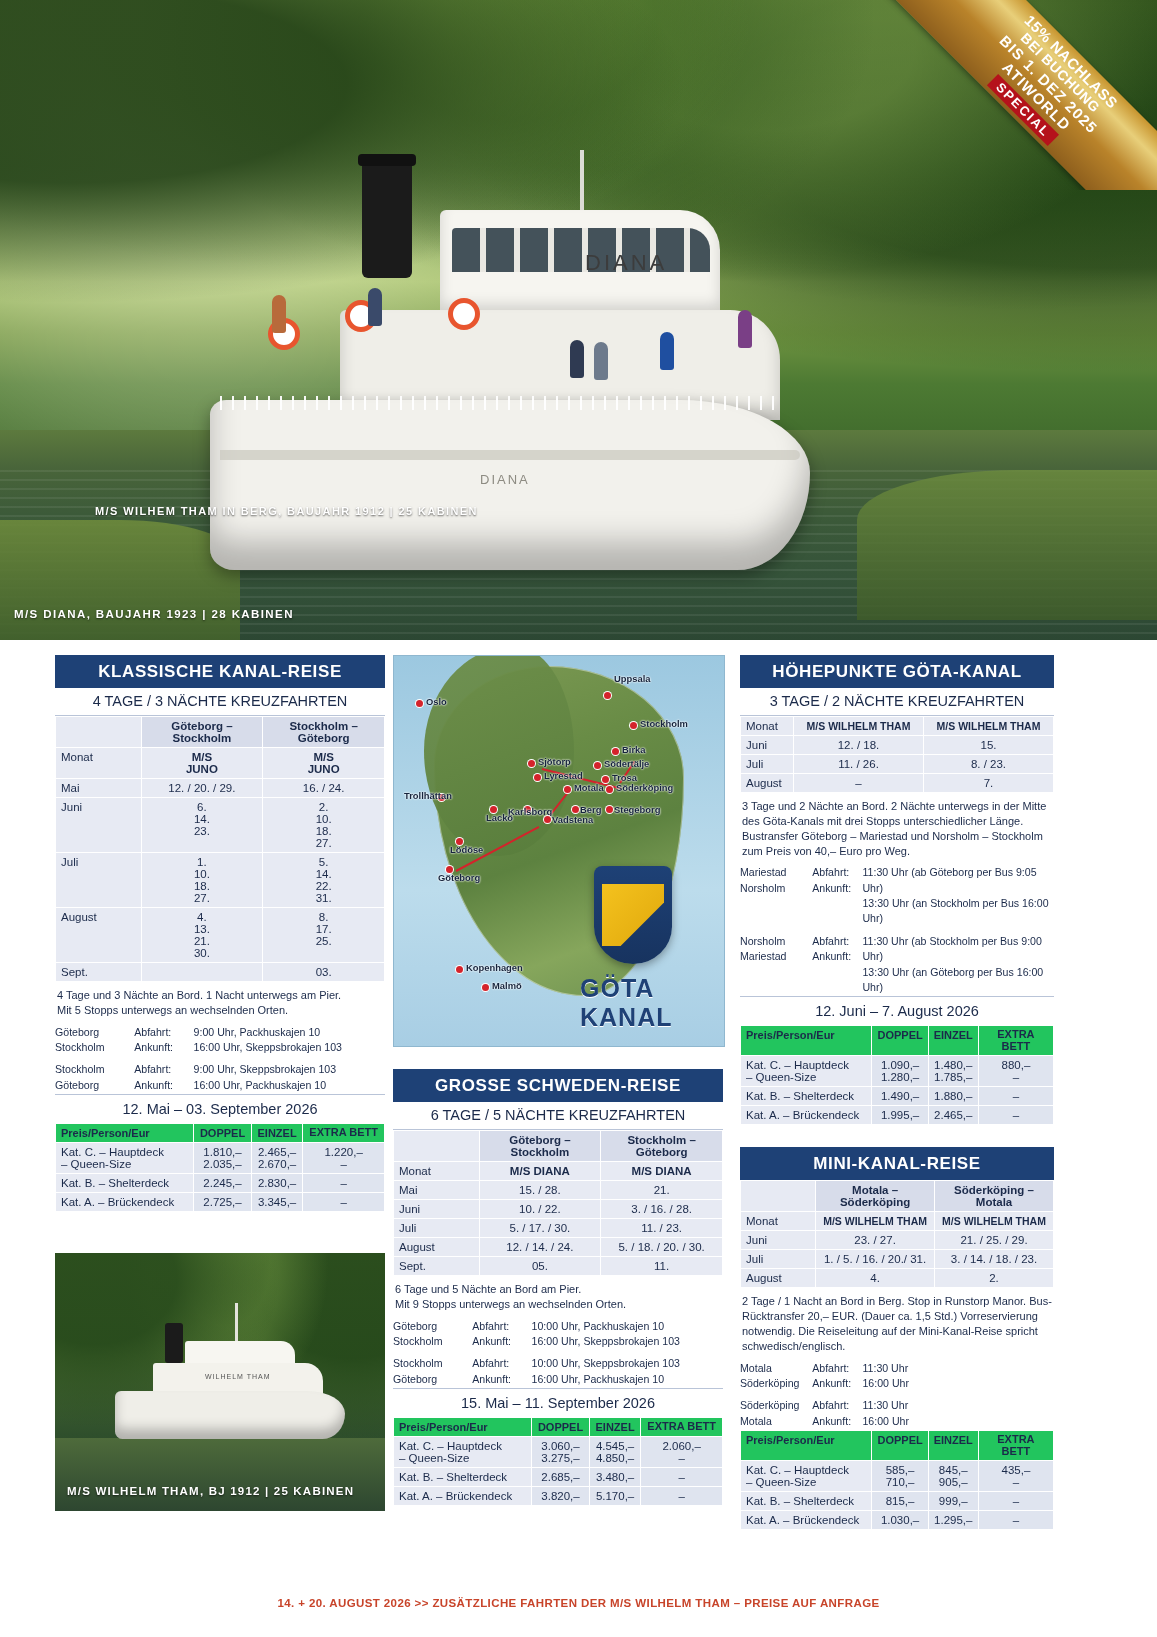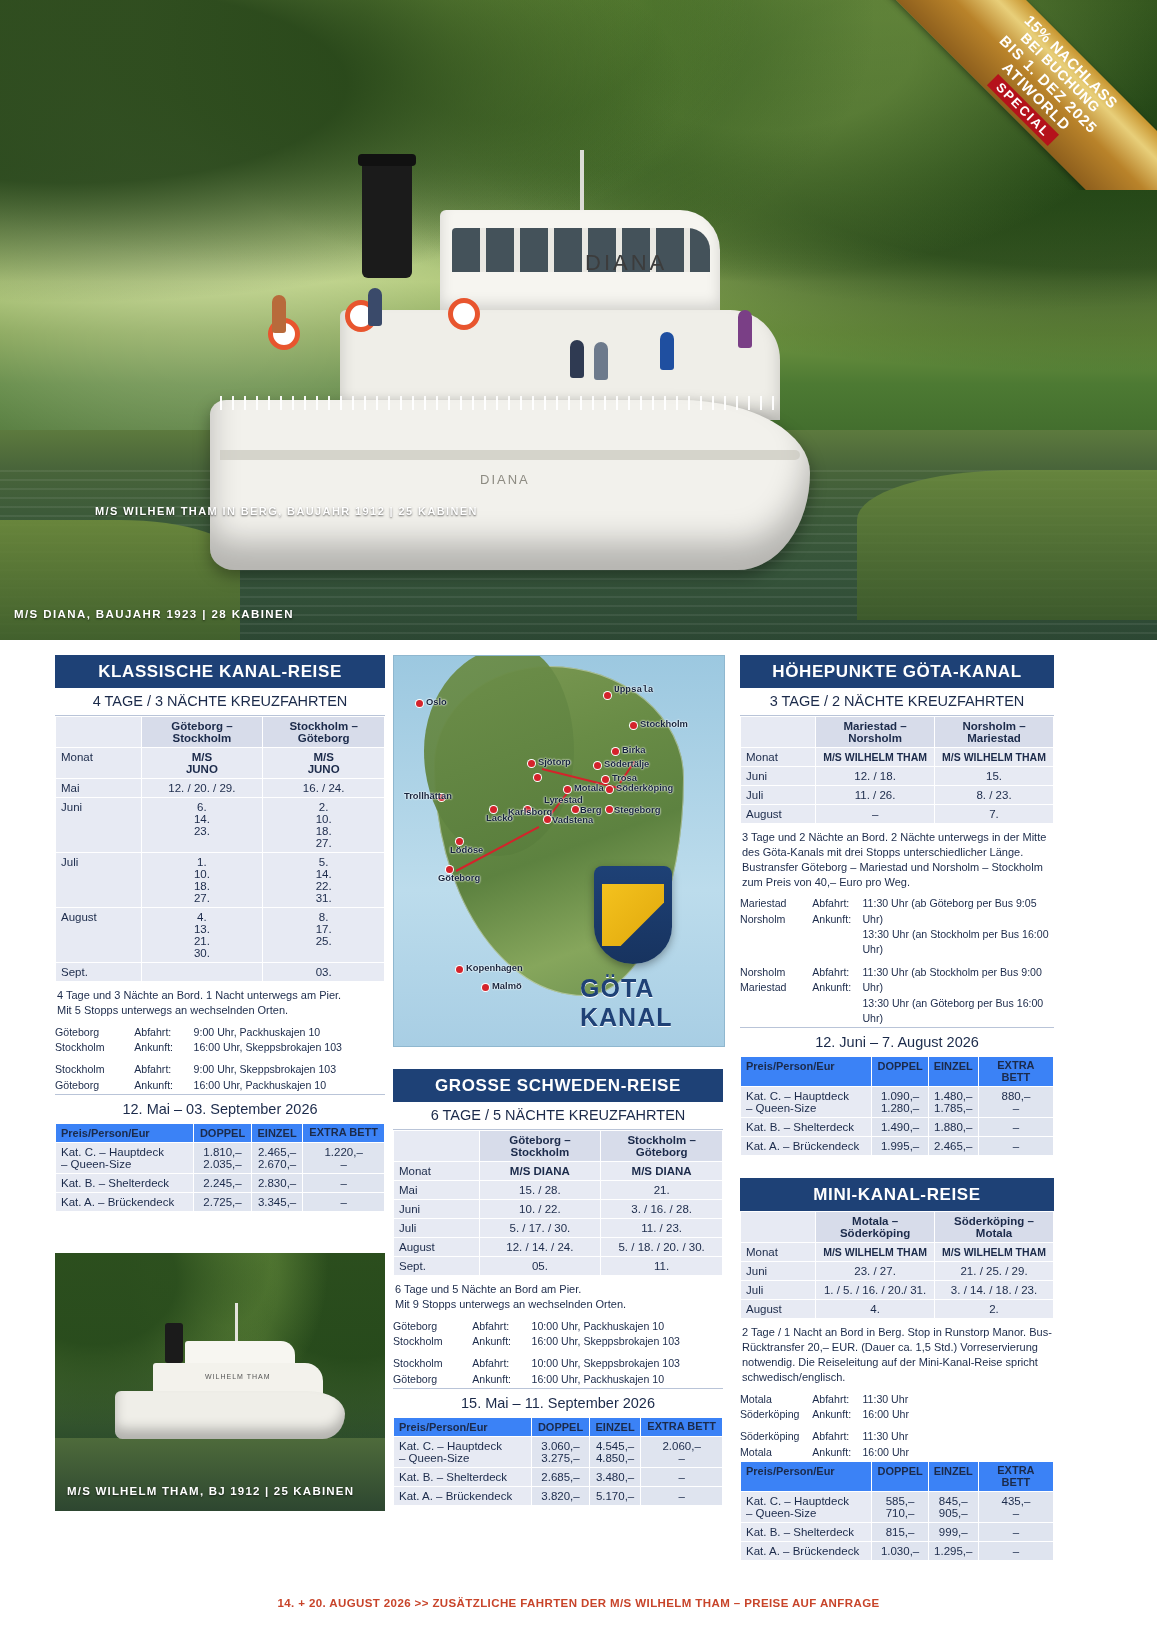--- a/index.html
+++ b/index.html
@@ -92,21 +92,21 @@
   td,th{border:1px solid #ffffff;padding:3px 5px;vertical-align:top;}
   .th-dark{background:#c3cbe0;color:#1b2a4a;font-weight:700;text-align:center;}
   .th-mid{background:#d7dcea;color:#1b2a4a;font-weight:700;text-align:center;}
   .cell-l{background:#e7eaf3;}
   .cell-c{background:#e7eaf3;text-align:center;}
   .note{background:#ffffff;font-size:11px;line-height:1.35;padding:6px 2px 6px 2px;color:#1b2a4a;}
   .times{font-size:10.6px;line-height:1.45;}
   .times td{border:none;padding:1px 4px 1px 0;background:#fff;}
   .price-head{background:#ffffff;text-align:center;font-size:14.5px;padding:6px 0 6px;color:#1b2a4a;
     border-top:1px solid #b9c4d8;}
-  .pt th{background:#3b82f6;font-weight:700;font-size:11px;text-align:center;}
+  .pt th{background:#22c55e;font-weight:700;font-size:11px;text-align:center;}
   .pt td{background:#dfe4ef;font-size:11.5px;text-align:center;}
   .pt td.lbl{text-align:left;background:#e7eaf3;}
 
   
   .map{position:relative;width:330px;height:390px;background:#a9cfe4;overflow:hidden;border:1px solid #8fb7cf;}
   .map-sea{position:absolute;inset:0;background:linear-gradient(180deg,#9cc8e0,#bcdcec 60%,#a8cee4);}
   .map-land{position:absolute;left:40px;top:10px;width:250px;height:330px;
     background:linear-gradient(160deg,#7d9a54 0%,#698c46 30%,#5d8240 55%,#86a65c 80%,#6d9150 100%);
     border-radius:46% 54% 40% 60% / 30% 34% 66% 70%;
     box-shadow:0 0 0 1px rgba(255,255,255,.4) inset;}
@@ -327,31 +327,31 @@
     <div class="map-land2"></div>
 
     <div class="route" style="left:62px;top:214px;width:94px;transform:rotate(-28deg);"></div>
     <div class="route" style="left:150px;top:166px;width:40px;transform:rotate(-52deg);"></div>
     <div class="route" style="left:148px;top:112px;width:82px;transform:rotate(14deg);"></div>
     <div class="route" style="left:226px;top:126px;width:26px;transform:rotate(-56deg);"></div>
 
     <div class="map-dot" style="left:22px;top:44px;"></div>
     <div class="map-lbl" style="left:32px;top:40px;">Oslo</div>
     <div class="map-dot" style="left:210px;top:36px;"></div>
-    <div class="map-lbl" style="left:220px;top:28px;font-family:Liberation Mono, monospace;">Uppsala</div>
+    <div class="map-lbl" style="left:220px;top:17px;">Uppsala</div>
     <div class="map-dot" style="left:236px;top:66px;"></div>
     <div class="map-lbl" style="left:246px;top:62px;">Stockholm</div>
     <div class="map-dot" style="left:218px;top:92px;"></div>
     <div class="map-lbl" style="left:228px;top:88px;">Birka</div>
     <div class="map-dot" style="left:134px;top:104px;"></div>
     <div class="map-lbl" style="left:144px;top:100px;">Sjötorp</div>
     <div class="map-dot" style="left:200px;top:106px;"></div>
     <div class="map-lbl" style="left:210px;top:102px;">Södertälje</div>
     <div class="map-dot" style="left:140px;top:118px;"></div>
-    <div class="map-lbl" style="left:150px;top:114px;margin-top:24px;">Lyrestad</div>
+    <div class="map-lbl" style="left:150px;top:114px;">Lyrestad</div>
     <div class="map-dot" style="left:208px;top:120px;"></div>
     <div class="map-lbl" style="left:218px;top:116px;">Trosa</div>
     <div class="map-dot" style="left:170px;top:130px;"></div>
     <div class="map-lbl" style="left:180px;top:126px;">Motala</div>
     <div class="map-dot" style="left:212px;top:130px;"></div>
     <div class="map-lbl" style="left:222px;top:126px;">Söderköping</div>
     <div class="map-dot" style="left:44px;top:138px;"></div>
     <div class="map-lbl" style="left:10px;top:134px;">Trollhättan</div>
     <div class="map-dot" style="left:130px;top:150px;"></div>
     <div class="map-lbl" style="left:114px;top:150px;">Karlsborg</div>
@@ -484,25 +484,20 @@
     </tr>
   </tbody>
     </table>
 </div>
 
 <div class="col col-right">
   <div class="panel-title">HÖHEPUNKTE GÖTA-KANAL</div>
   <div class="panel-sub">3 TAGE / 2 NÄCHTE KREUZFAHRTEN</div>
   <table>
     <tbody>
-        <tr>
-      <td style="width:24%;border:1px solid #fff;background:#e7eaf3;"></td>
-      <td class="th-mid">Mariestad – Norsholm</td>
-      <td class="th-mid">Norsholm – Mariestad</td>
-    </tr>
     <tr>
       <td class="cell-l">Monat</td>
       <td class="cell-c" style="font-weight:700;font-size:10.5px">M/S WILHELM THAM</td>
       <td class="cell-c" style="font-weight:700;font-size:10.5px">M/S WILHELM THAM</td>
     </tr>
     <tr>
       <td class="cell-l">Juni</td>
       <td class="cell-c">12. / 18.</td>
       <td class="cell-c">15.</td>
     </tr>

